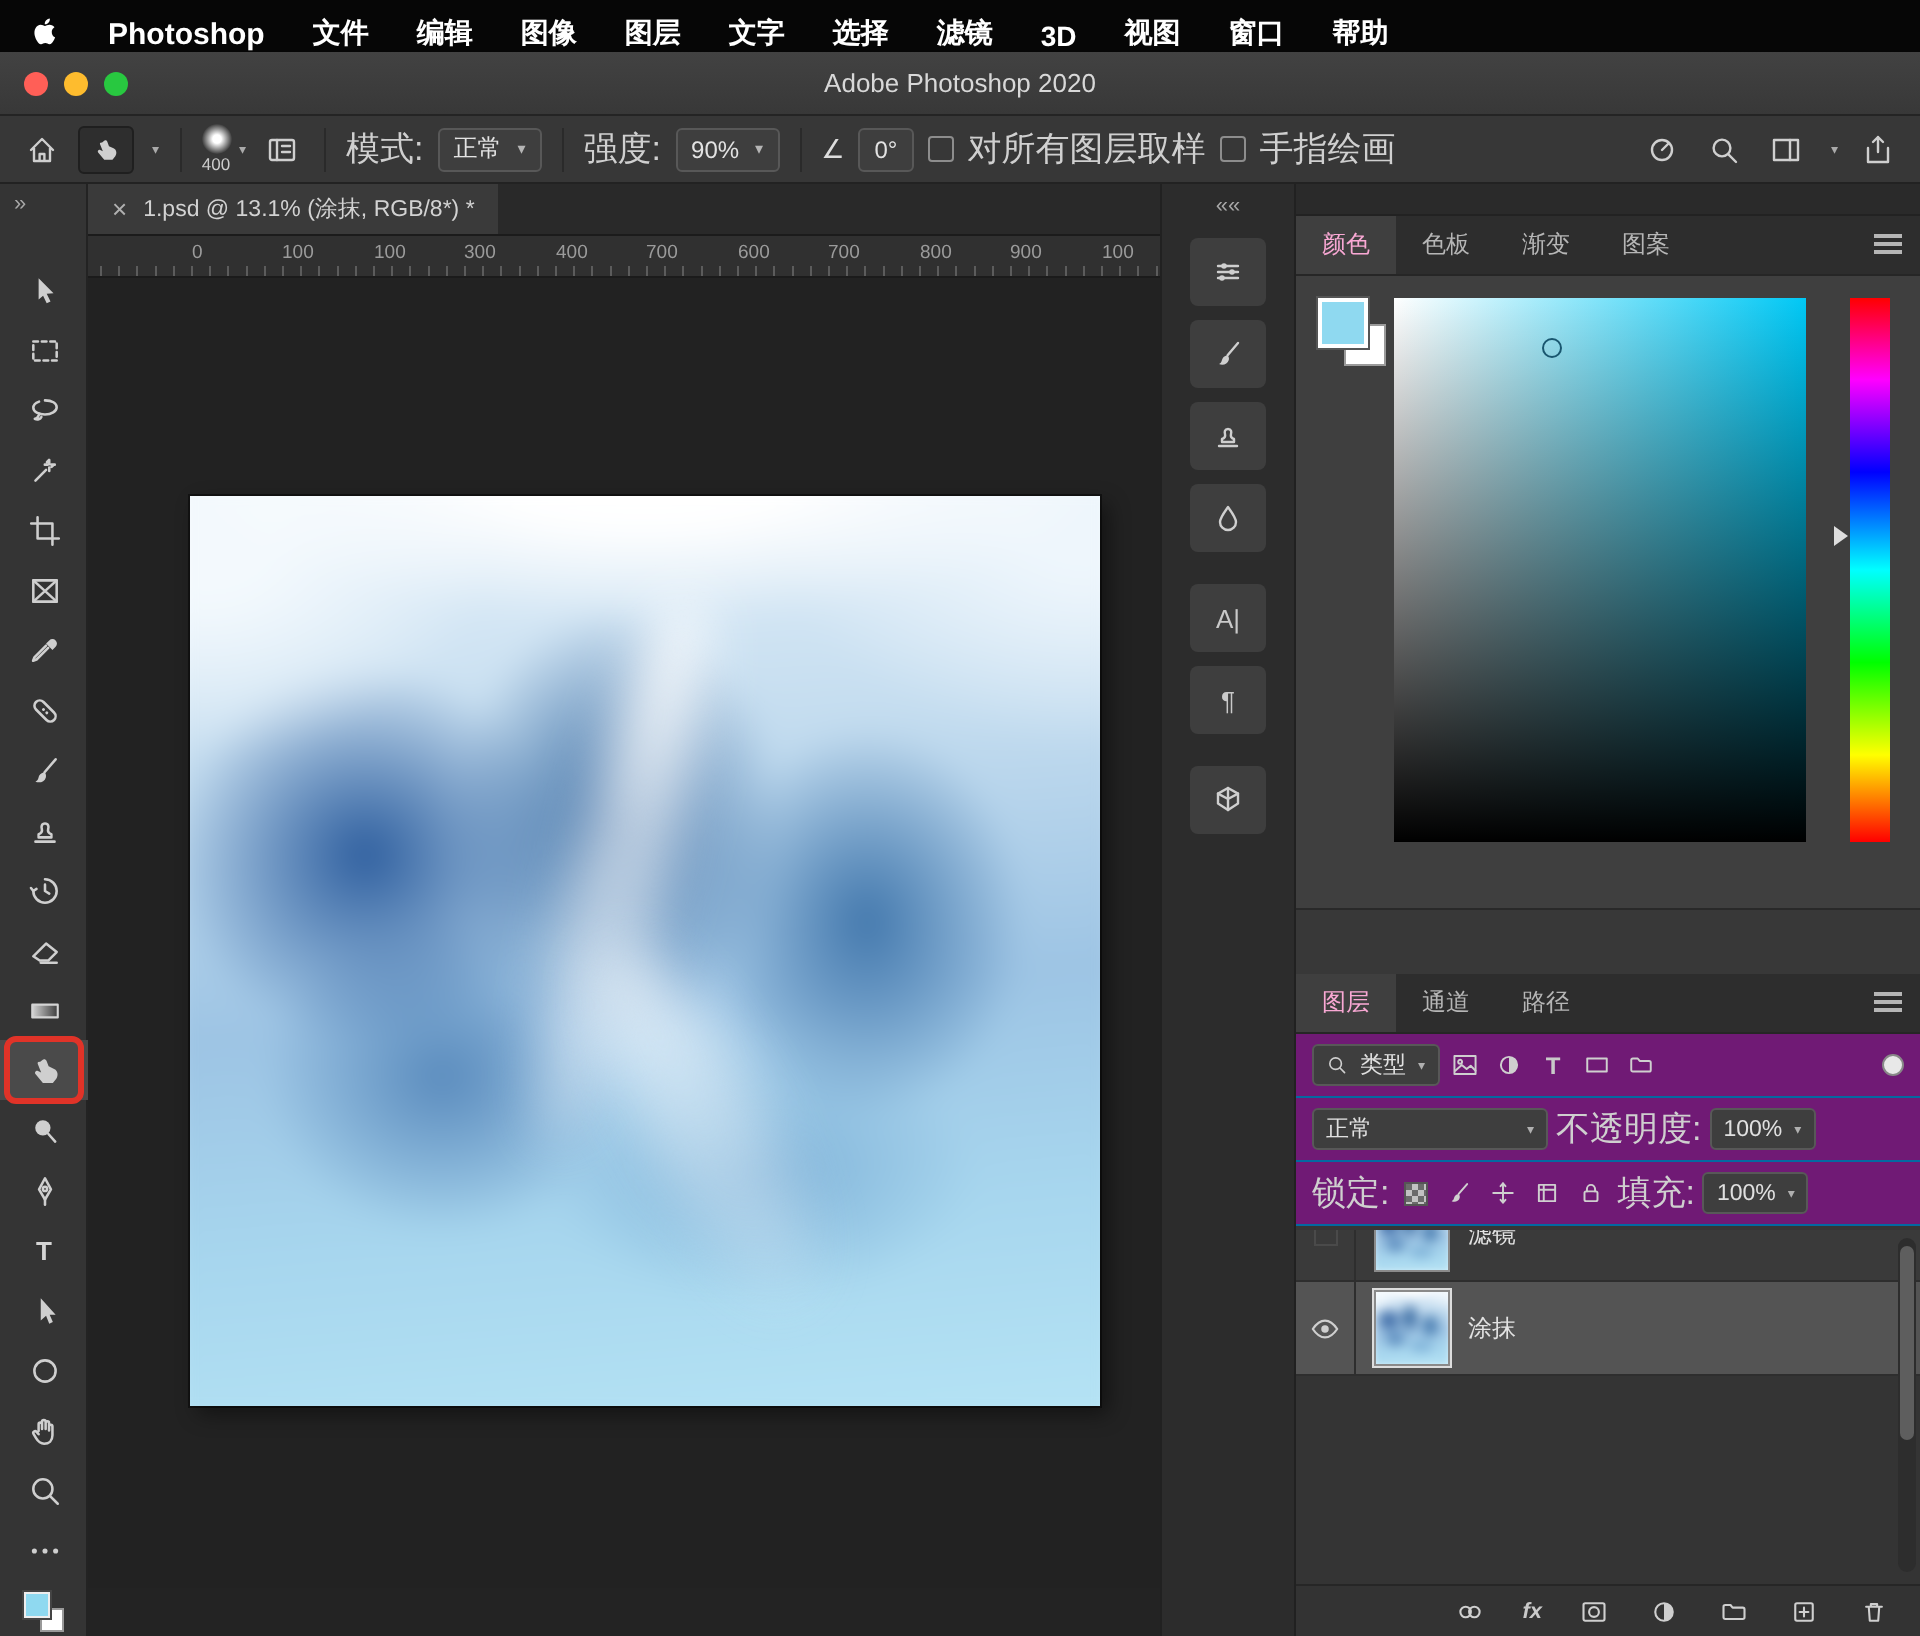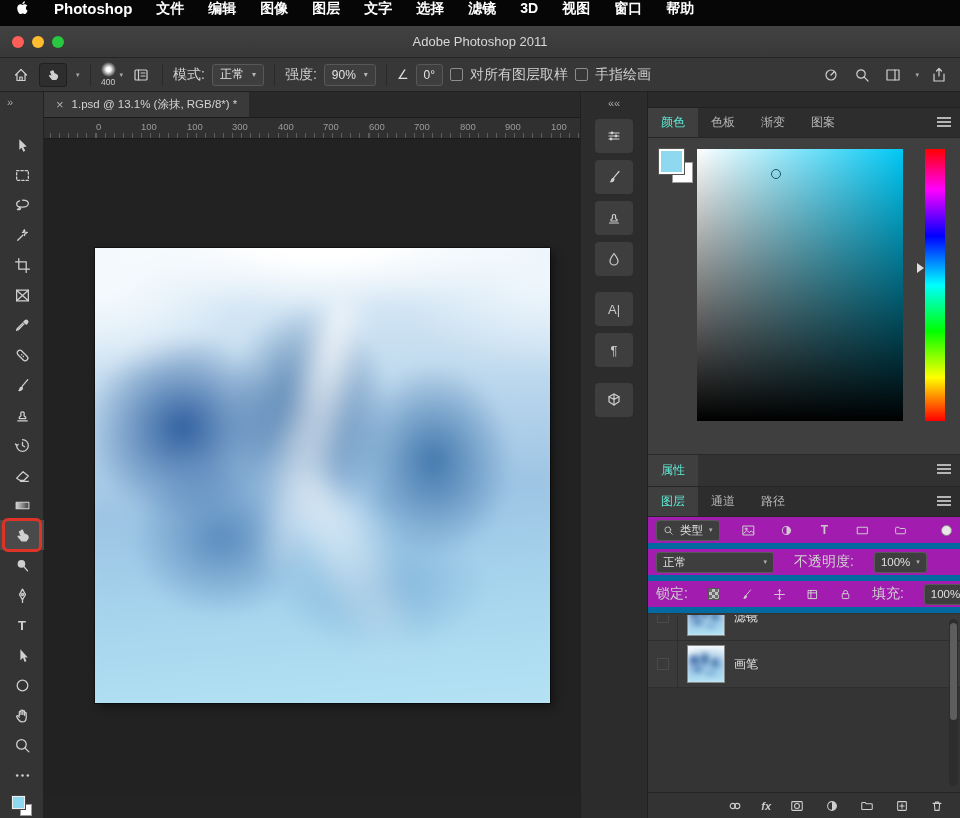--- a/index.html
+++ b/index.html
@@ -2,21 +2,21 @@
 <html><head>
 <meta charset="utf-8">
 <style>
   *{margin:0;padding:0;box-sizing:border-box}
   html,body{width:960px;height:818px;overflow:hidden}
   body{font-family:"Liberation Sans","DejaVu Sans",sans-serif;background:#1e1e1e;color:#ccc;font-size:12px}
   .app{position:relative;width:960px;height:818px;background:#2b2b2b}
   svg{stroke:#cfcfcf;fill:none;stroke-width:1.2;stroke-linecap:round;stroke-linejoin:round}
   svg .f{fill:#cfcfcf;stroke:none}
   
-  .menu-bar{position:absolute;top:0;left:0;right:0;height:26px;background:#060606;display:flex;align-items:flex-start;gap:24px;padding:0 16px;color:#fff;font-size:14px;font-weight:bold}
+  .menu-bar{position:absolute;top:0;left:0;right:0;height:26px;background:#060606;display:flex;align-items:flex-end;gap:24px;padding:0 16px;color:#fff;font-size:14px;font-weight:bold}
   .menu-bar .apple svg{width:14px;height:15px}
   .menu-bar .apple svg path{fill:#fff;stroke:none}
   .menu-bar .appname{font-size:15px}
   .menu-item{cursor:default}
   
   .title-bar{position:absolute;top:26px;left:0;right:0;height:32px;background:linear-gradient(#424242,#383838);border-bottom:1px solid #242424;display:flex;align-items:center;justify-content:center;font-size:13px;color:#d8d8d8}
   .traffic{position:absolute;left:12px;top:10px;display:flex;gap:8px}
   .traffic span{width:12px;height:12px;border-radius:50%;display:block}
   .t-red{background:#ff5f57}.t-yel{background:#febc2e}.t-grn{background:#28c840}
   
@@ -76,44 +76,44 @@
   .dock{position:absolute;left:580px;top:92px;width:68px;bottom:0;background:#2c2c2c;border-left:1px solid #212121;border-right:1px solid #212121}
   .dock .chev{text-align:center;color:#a8a8a8;font-size:11px;padding-top:5px;height:20px}
   .tile{width:38px;height:34px;margin:7px auto 0;background:#3e3e3e;border-radius:4px;display:flex;align-items:center;justify-content:center;color:#c9c9c9;font-size:13px}
   .tile svg{width:16px;height:16px}
   .tile.gap{margin-top:16px}
   
   .panels{position:absolute;left:648px;top:92px;width:312px;bottom:0;background:#383838}
   .panels-top{height:16px;background:#2a2a2a;border-bottom:1px solid #222}
   .ptabs{height:30px;background:#2d2d2d;display:flex;align-items:stretch;position:relative;border-bottom:1px solid #262626}
   .ptab{display:flex;align-items:center;padding:0 13px;font-size:12px;color:#b6b6b6}
-  .ptab.active{background:#3f3f3f;color:#5eead4}
+  .ptab.active{background:#3f3f3f;color:#f9a8d4}
   .hamb{position:absolute;right:9px;top:13px;width:14px;height:2px;background:#b5b5b5;box-shadow:0 -4px 0 #b5b5b5,0 4px 0 #b5b5b5}
   
   .color-body{position:relative;height:317px;background:#3f3f3f;border-bottom:1px solid #292929}
   .swatch-back{position:absolute;left:24px;top:24px;width:21px;height:21px;background:#fff;border:1px solid #9a9a9a}
   .swatch-front{position:absolute;left:11px;top:11px;width:25px;height:25px;background:#8fd9f0;border:2px solid #fff;box-shadow:0 0 0 1px #555}
   .sv-square{position:absolute;left:49px;top:11px;width:206px;height:272px;background:linear-gradient(to top,#000,rgba(0,0,0,0)),linear-gradient(to right,#fff,#00c8f5)}
   .sv-ring{position:absolute;left:36%;top:7.5%;width:10px;height:10px;border:1.5px solid #19566f;border-radius:50%}
   .hue-bar{position:absolute;right:15px;top:11px;width:20px;height:272px;background:linear-gradient(to bottom,#ff0000 0%,#ff00ff 15%,#0000ff 32%,#00ffff 50%,#00ff00 67%,#ffff00 84%,#ff0000 100%)}
   .hue-arrow{position:absolute;right:36px;top:125px;width:0;height:0;border-top:5px solid transparent;border-bottom:5px solid transparent;border-left:7px solid #dedede}
   
   .props{height:32px;background:#323232;border-bottom:1px solid #262626;display:flex;position:relative}
   .props .ptab{background:#3f3f3f}
   
   .layers{position:absolute;left:0;right:0;top:395px;bottom:0;background:#363636}
-  .lrowbar{height:32px;display:flex;align-items:center;gap:20px;padding:0 8px;background:#a21caf;border-bottom:6px solid #0369a1}
+  .lrowbar{height:32px;display:flex;align-items:center;gap:4px;padding:0 8px;background:#701a75;border-bottom:1px solid #0369a1}
   .small-field{display:flex;align-items:center;gap:6px;background:#3e3e3e;border:1px solid #585858;border-radius:3px;height:21px;padding:0 6px;font-size:11.5px;color:#e0e0e0}
   .small-field .caret{font-size:7px;color:#b0b0b0}
   .mini-ic{display:flex;align-items:center;justify-content:center;width:18px;height:18px}
   .mini-ic svg{width:13px;height:13px}
   .mini-ic .tglyph{font-size:12px;font-weight:bold;color:#c9c9c9}
   .checker{width:12px;height:12px;background:repeating-conic-gradient(#c2c2c2 0 25%,#6b6b6b 0 50%) 0 0/6px 6px;border:1px solid #555}
   .dot-toggle{margin-left:auto;width:11px;height:11px;border-radius:50%;background:#e8e8e8;border:1px solid #888}
-  .lbl{font-size:14px;color:#cfcfcf;white-space:nowrap}
+  .lbl{font-size:17px;color:#cfcfcf;white-space:nowrap}
   .layer-list{position:absolute;left:0;right:0;top:128px;bottom:26px;background:#343434;overflow:hidden}
   .lrow{height:47px;display:flex;align-items:center;gap:9px;border-bottom:1px solid #2e2e2e;background:#3a3a3a}
   .lrow.partial{margin-top:-21px}
   .lrow.selected{background:#545454}
   .eyebox{width:30px;height:100%;display:flex;align-items:center;justify-content:center;border-right:1px solid #2e2e2e;flex:0 0 auto}
   .eyebox svg{width:15px;height:15px}
   .eyebox .empty{width:12px;height:12px;border:1px solid #4a4a4a}
   .thumb{width:38px;height:38px;border:1px solid #8a8a8a;position:relative;overflow:hidden;background:#fff;flex:0 0 auto}
   .thumb.sel{outline:1px solid #ddd}
   .thumb .art{filter:blur(2px);transform:scale(1.1)}
@@ -146,21 +146,21 @@
     <span class="menu-item">窗口</span>
     <span class="menu-item">帮助</span>
   </div>
 
   <div class="title-bar">
     <div class="traffic">
       <span class="t-red"></span>
       <span class="t-yel"></span>
       <span class="t-grn"></span>
     </div>
-    <span>Adobe Photoshop 2011</span>
+    <span>Adobe Photoshop 2020</span>
   </div>
 
   <div class="options-bar">
     <span class="ob-icon">
         <svg viewBox="0 0 16 16">
           <path d="M2.5 8L8 2.5 13.5 8M4 7v6.5h8V7M6.8 13.5V10h2.4v3.5"></path>
         </svg>
       </span>
     <span class="tool-tile">
         <svg viewBox="0 0 16 16">
@@ -458,24 +458,20 @@
     <div class="color-body">
       <span class="swatch-back"></span>
       <span class="swatch-front"></span>
       <div class="sv-square">
         <span class="sv-ring"></span>
       </div>
       <span class="hue-arrow"></span>
       <div class="hue-bar"></div>
     </div>
 
-    <div class="props">
-      <span class="ptab active">属性</span>
-      <span class="hamb"></span>
-    </div>
 
     <div class="layers">
       <div class="ptabs">
         <span class="ptab active">图层</span>
         <span class="ptab">通道</span>
         <span class="ptab">路径</span>
         <span class="hamb"></span>
       </div>
 
       <div class="lrowbar">
@@ -566,28 +562,31 @@
       <div class="layer-list">
         <div class="lrow partial">
           <span class="eyebox">
               <span class="empty"></span>
             </span>
           <span class="thumb">
               <span class="art"></span>
             </span>
           <span class="lname">滤镜</span>
         </div>
-        <div class="lrow">
+        <div class="lrow selected">
           <span class="eyebox">
-              <span class="empty"></span>
+              <svg viewBox="0 0 16 16">
+                <path d="M1.5 8c2-3 4.5-4.5 6.5-4.5S12.5 5 14.5 8c-2 3-4.5 4.5-6.5 4.5S3.5 11 1.5 8z"></path>
+                <circle class="f" cx="8" cy="8" r="2"></circle>
+              </svg>
             </span>
-          <span class="thumb">
+          <span class="thumb sel">
               <span class="art"></span>
             </span>
-          <span class="lname">画笔</span>
+          <span class="lname">涂抹</span>
         </div>
         <span class="vscroll">
             <i></i>
           </span>
       </div>
 
       <div class="layers-footer">
         <span class="mini-ic">
             <svg viewBox="0 0 16 16">
               <circle cx="5.5" cy="8" r="3"></circle>

